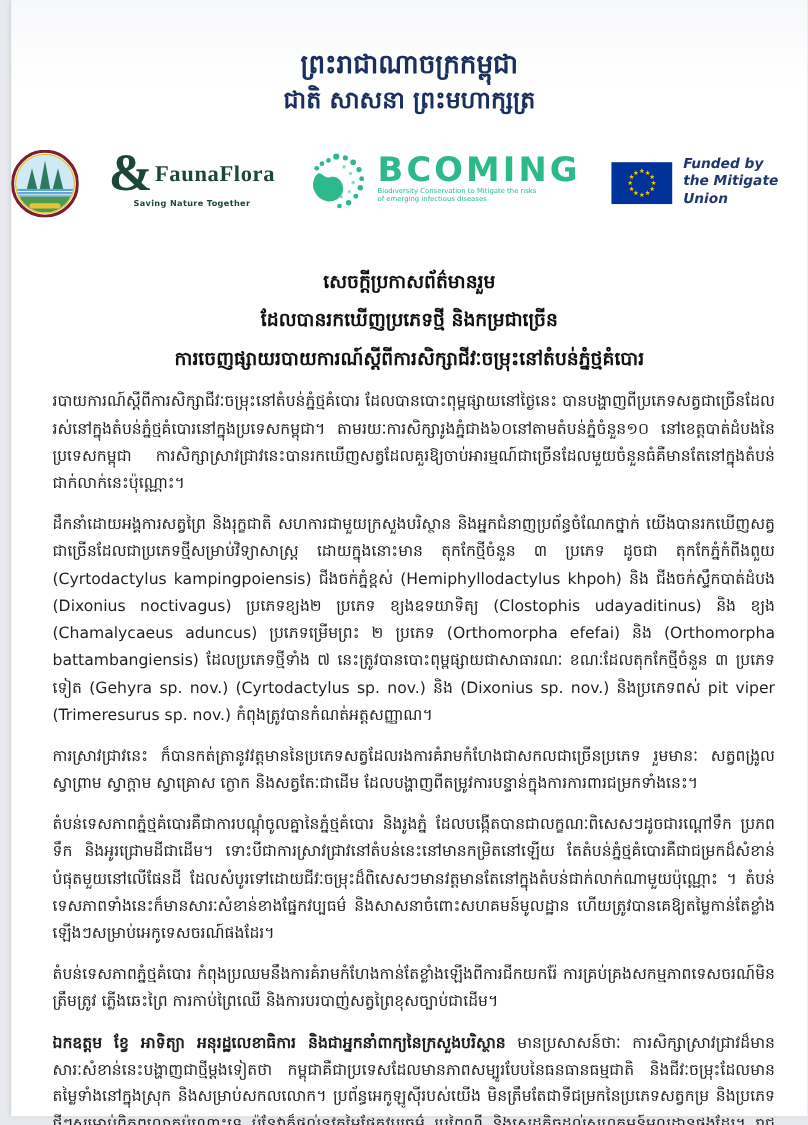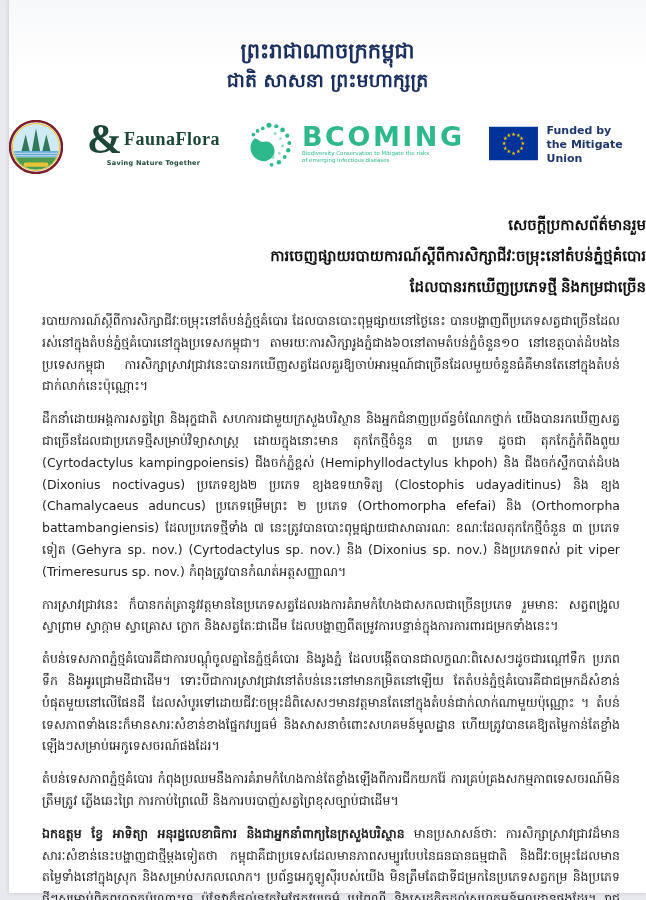--- a/index.html
+++ b/index.html
@@ -36,25 +36,25 @@
     font-family:"Liberation Serif",serif;font-weight:bold;
     font-size:18px;line-height:17px;color:#1c4637;letter-spacing:.5px;
   }
   .ff-tag{font-size:6.5px;font-weight:bold;color:#1c4637;margin-top:3px;letter-spacing:.3px;}
   .logo-bc{display:flex;align-items:center;gap:8px;margin-top:2px;}
   .bc-icon{width:50px;height:50px;}
   .bc-title{
     font-size:27px;font-weight:bold;color:#2eb98c;letter-spacing:2.5px;line-height:22px;
   }
   .bc-tag{font-size:5.5px;line-height:7px;color:#2eb98c;margin-top:2px;}
-  .logo-eu{display:flex;align-items:flex-start;gap:9px;margin-top:6px;}
+  .logo-eu{display:flex;align-items:flex-end;gap:9px;margin-top:6px;font-style:italic;}
   .eu-flag{width:57px;height:39px;display:block;}
   .eu-text{font-size:11px;font-weight:bold;line-height:14px;color:#20376e;}
   
-  .headings{margin-top:20px;text-align:right;color:#111;font-family:Liberation Serif, serif;}
+  .headings{margin-top:20px;text-align:center;color:#111;}
   .headings div{font-size:15px;font-weight:bold;line-height:31px;}
   
   .bodytext{
     margin-top:7px;padding:0 26px 0 33px;
     font-size:12.5px;line-height:21.8px;color:#1f1f1f;
     text-align:justify;
   }
   .bodytext p{margin:0 0 11px 0;}
   .lead-bold{font-weight:bold;}
 </style>
@@ -157,22 +157,22 @@
       </svg>
       <div class="eu-text">
         <div>Funded by</div>
         <div>the Mitigate Union</div>
       </div>
     </div>
   </div>
 
   <div class="headings">
     <div>សេចក្ដីប្រកាសព័ត៌មានរួម</div>
+    <div>ដែលបានរកឃើញប្រភេទថ្មី និងកម្រជាច្រើន</div>
     <div>ការចេញផ្សាយរបាយការណ៍ស្ដីពីការសិក្សាជីវៈចម្រុះនៅតំបន់ភ្នំថ្មគំបោរ</div>
-    <div>ដែលបានរកឃើញប្រភេទថ្មី និងកម្រជាច្រើន</div>
   </div>
 
   <div class="bodytext">
     <p>របាយការណ៍ស្ដីពីការសិក្សាជីវៈចម្រុះនៅតំបន់ភ្នំថ្មគំបោរ ដែលបានបោះពុម្ពផ្សាយនៅថ្ងៃនេះ បានបង្ហាញពីប្រភេទសត្វជាច្រើនដែលរស់នៅក្នុងតំបន់ភ្នំថ្មគំបោរនៅក្នុងប្រទេសកម្ពុជា។ តាមរយៈការសិក្សារូងភ្នំជាង៦០នៅតាមតំបន់ភ្នំចំនួន១០ នៅខេត្តបាត់ដំបងនៃប្រទេសកម្ពុជា ការសិក្សាស្រាវជ្រាវនេះបានរកឃើញសត្វដែលគួរឱ្យចាប់អារម្មណ៍ជាច្រើនដែលមួយចំនួនធំគឺមានតែនៅក្នុងតំបន់ជាក់លាក់នេះប៉ុណ្ណោះ។</p>
     <p>ដឹកនាំដោយអង្គការសត្វព្រៃ និងរុក្ខជាតិ សហការជាមួយក្រសួងបរិស្ថាន និងអ្នកជំនាញប្រព័ន្ធចំណែកថ្នាក់ យើងបានរកឃើញសត្វជាច្រើនដែលជាប្រភេទថ្មីសម្រាប់វិទ្យាសាស្ត្រ ដោយក្នុងនោះមាន តុកកែថ្មីចំនួន ៣ ប្រភេទ ដូចជា តុកកែភ្នំកំពីងពួយ (Cyrtodactylus kampingpoiensis) ជីងចក់ភ្នំខ្ពស់ (Hemiphyllodactylus khpoh) និង ជីងចក់ស្ទឹកបាត់ដំបង (Dixonius noctivagus) ប្រភេទខ្យង២ ប្រភេទ ខ្យងឧទយាទិត្យ (Clostophis udayaditinus) និង ខ្យង (Chamalycaeus aduncus) ប្រភេទម្រើមព្រះ ២ ប្រភេទ (Orthomorpha efefai) និង (Orthomorpha battambangiensis) ដែលប្រភេទថ្មីទាំង ៧ នេះត្រូវបានបោះពុម្ពផ្សាយជាសាធារណៈ ខណៈដែលតុកកែថ្មីចំនួន ៣ ប្រភេទទៀត (Gehyra sp. nov.) (Cyrtodactylus sp. nov.) និង (Dixonius sp. nov.) និងប្រភេទពស់ pit viper (Trimeresurus sp. nov.) កំពុងត្រូវបានកំណត់អត្តសញ្ញាណ។</p>
     <p>ការស្រាវជ្រាវនេះ ក៏បានកត់ត្រានូវវត្តមាននៃប្រភេទសត្វដែលរងការគំរាមកំហែងជាសកលជាច្រើនប្រភេទ រួមមានៈ សត្វពង្រូល ស្វាព្រាម ស្វាក្ដាម ស្វាគ្រោស ក្ងោក និងសត្វតែៈជាដើម ដែលបង្ហាញពីតម្រូវការបន្ទាន់ក្នុងការការពារជម្រកទាំងនេះ។</p>
     <p>តំបន់ទេសភាពភ្នំថ្មគំបោរគឺជាការបណ្ដុំចូលគ្នានៃភ្នំថ្មគំបោរ និងរូងភ្នំ ដែលបង្កើតបានជាលក្ខណៈពិសេសៗដូចជារណ្ដៅទឹក ប្រភពទឹក និងអូរជ្រោមដីជាដើម។ ទោះបីជាការស្រាវជ្រាវនៅតំបន់នេះនៅមានកម្រិតនៅឡើយ តែតំបន់ភ្នំថ្មគំបោរគឺជាជម្រកដ៏សំខាន់បំផុតមួយនៅលើផែនដី ដែលសំបូរទៅដោយជីវៈចម្រុះដ៏ពិសេសៗមានវត្តមានតែនៅក្នុងតំបន់ជាក់លាក់ណាមួយប៉ុណ្ណោះ ។ តំបន់ទេសភាពទាំងនេះក៏មានសារៈសំខាន់ខាងផ្នែកវប្បធម៌ និងសាសនាចំពោះសហគមន៍មូលដ្ឋាន ហើយត្រូវបានគេឱ្យតម្លៃកាន់តែខ្លាំងឡើងៗសម្រាប់អេកូទេសចរណ៍ផងដែរ។</p>
     <p>តំបន់ទេសភាពភ្នំថ្មគំបោរ កំពុងប្រឈមនឹងការគំរាមកំហែងកាន់តែខ្លាំងឡើងពីការជីកយករ៉ែ ការគ្រប់គ្រងសកម្មភាពទេសចរណ៍មិនត្រឹមត្រូវ ភ្លើងឆេះព្រៃ ការកាប់ព្រៃឈើ និងការបរបាញ់សត្វព្រៃខុសច្បាប់ជាដើម។</p>
     <p><span class="lead-bold">ឯកឧត្តម ខ្វែ អាទិត្យា អនុរដ្ឋលេខាធិការ និងជាអ្នកនាំពាក្យនៃក្រសួងបរិស្ថាន</span><span> មានប្រសាសន៍ថាៈ ការសិក្សាស្រាវជ្រាវដ៏មានសារៈសំខាន់នេះបង្ហាញជាថ្មីម្ដងទៀតថា កម្ពុជាគឺជាប្រទេសដែលមានភាពសម្បូរបែបនៃធនធានធម្មជាតិ និងជីវៈចម្រុះដែលមានតម្លៃទាំងនៅក្នុងស្រុក និងសម្រាប់សកលលោក។ ប្រព័ន្ធអេកូឡូស៊ីរបស់យើង មិនត្រឹមតែជាទីជម្រកនៃប្រភេទសត្វកម្រ និងប្រភេទថ្មីៗសម្រាប់ពិភពលោកប៉ុណ្ណោះទេ ប៉ុន្តែវាក៏ផ្ដល់នូវតម្លៃផ្នែកវប្បធម៌ ប្រពៃណី និងសេដ្ឋកិច្ចដល់សហគមន៍មូលដ្ឋានផងដែរ។ រាជរដ្ឋាភិបាលកម្ពុជា តាមរយៈក្រសួងបរិស្ថាន បានប្ដេជ្ញាចិត្តយ៉ាងមុតមាំក្នុងការពង្រឹងការការពារ និងការគ្រប់គ្រងធនធានទាំងនោះប្រកបដោយនិរន្តរភាព។ យើងនឹងបន្តធ្វើការយ៉ាងជិតស្និទ្ធជាមួយដៃគូរបស់យើង ដើម្បីធានាថាការអភិវឌ្ឍន៍មានតុល្យភាពជាមួយនឹងការអភិរក្ស ជាលទ្ធផលបេតិកភណ្ឌធម្មជាតិរបស់យើងត្រូវបានការពារសម្រាប់មនុស្សជំនាន់ក្រោយ។</span></p>
   </div>

